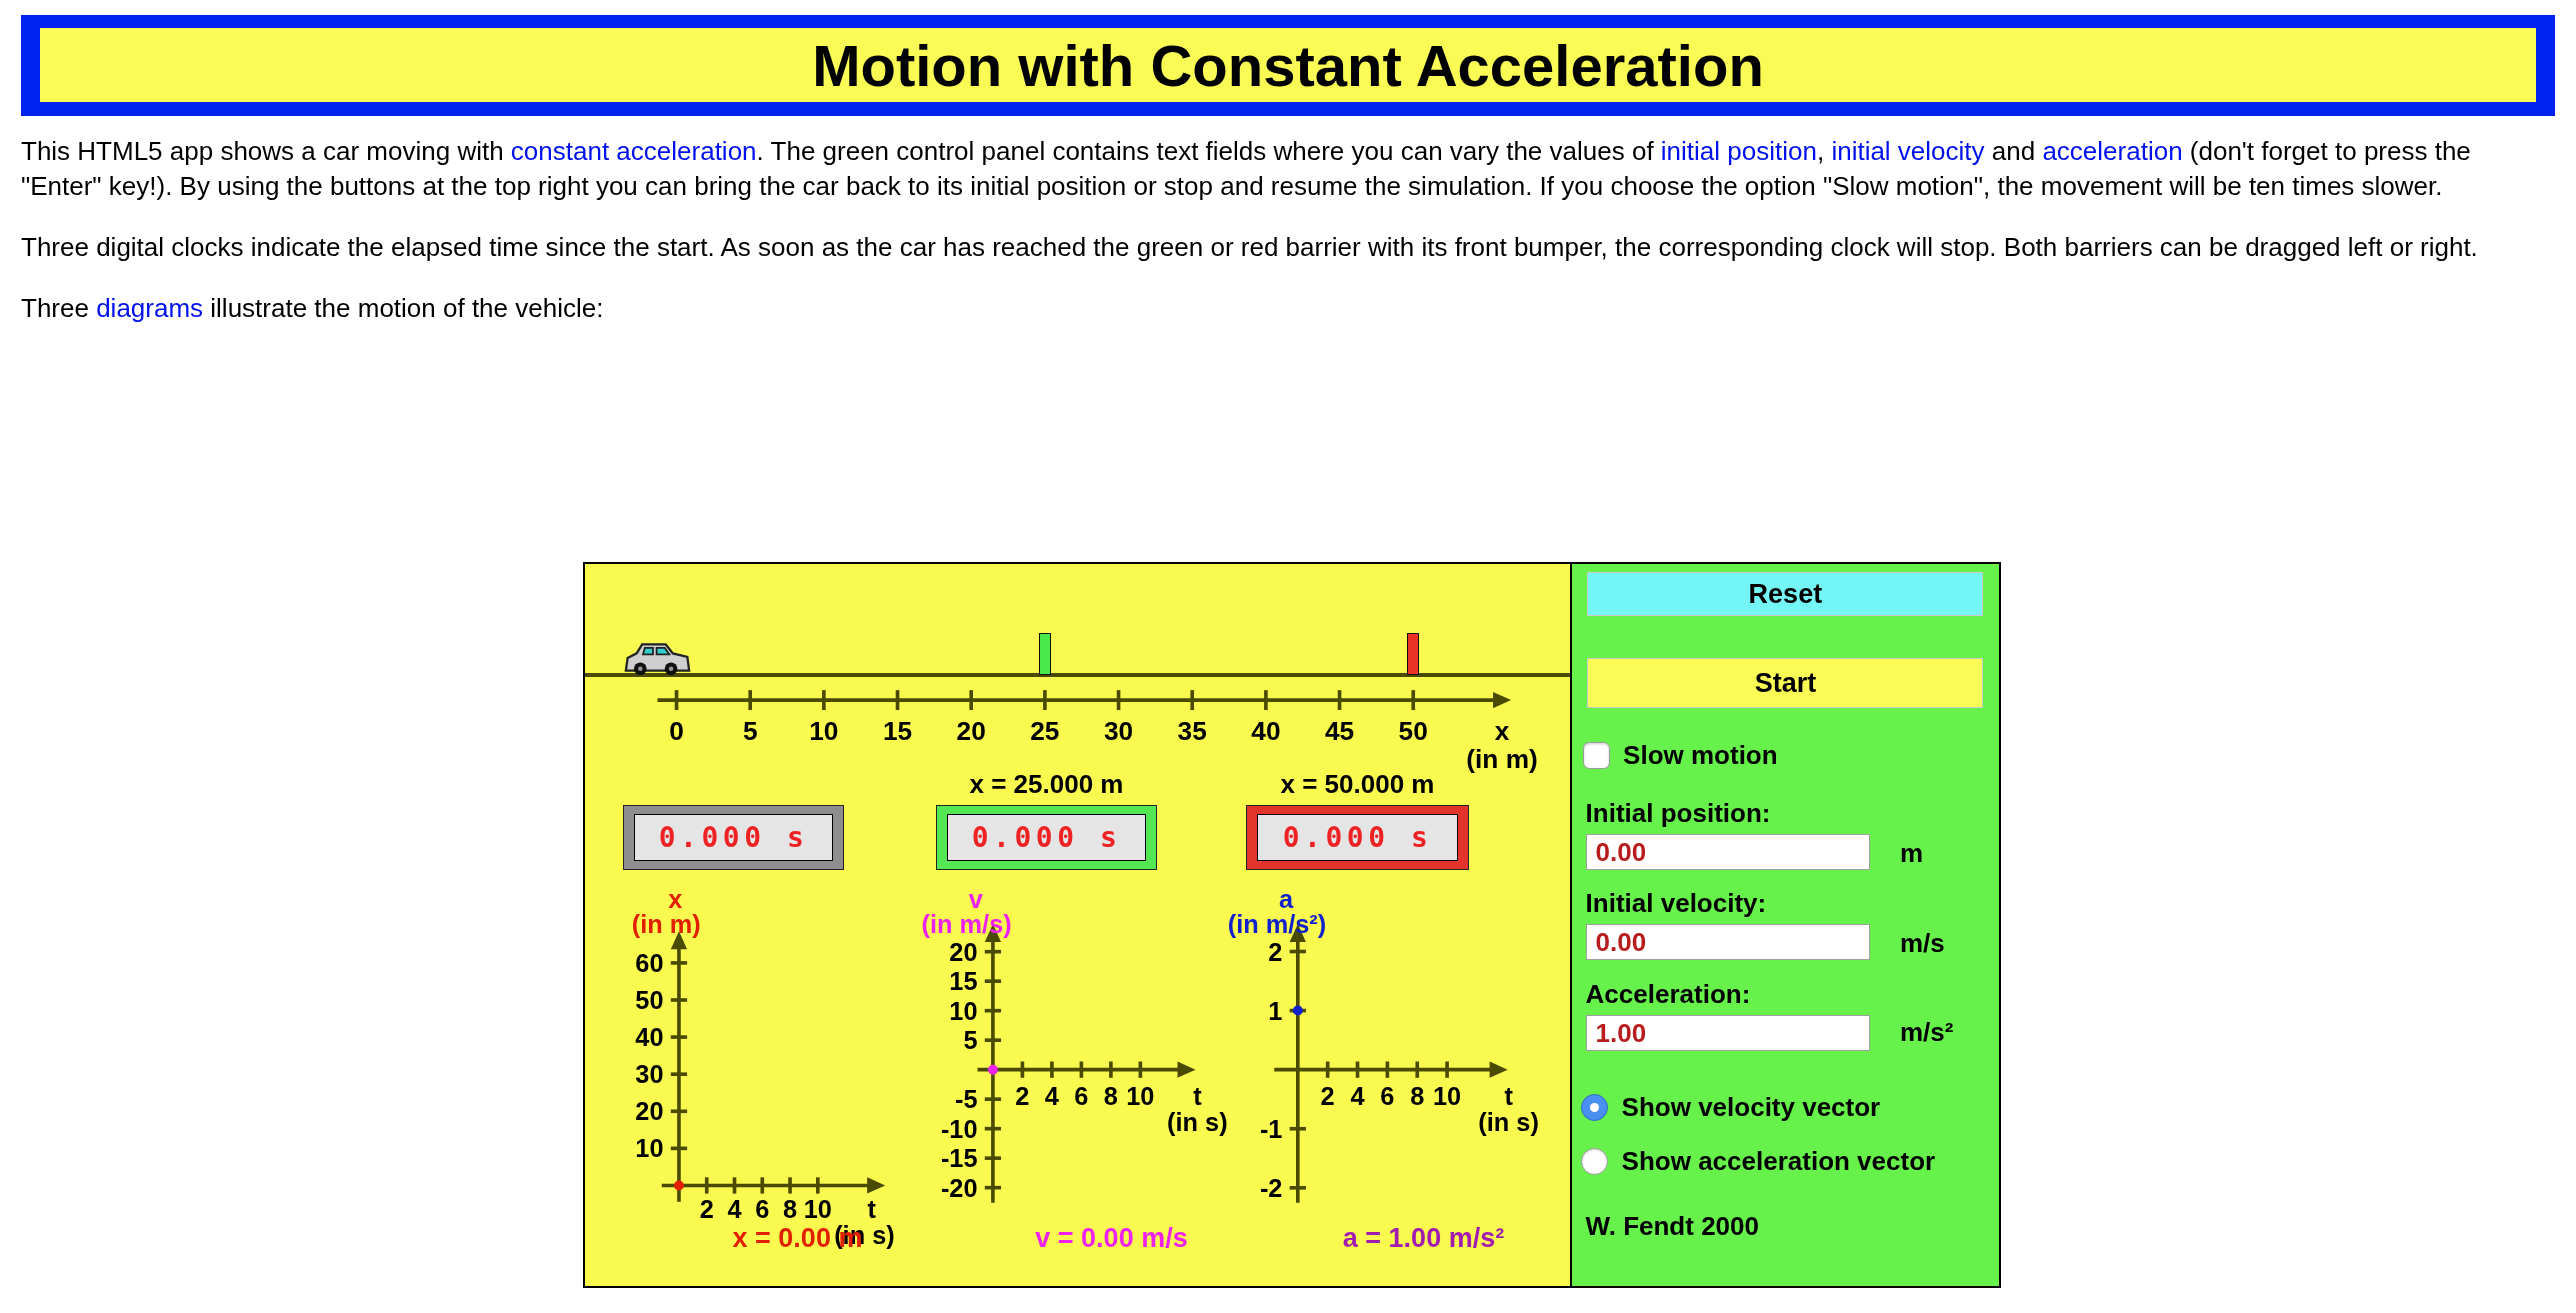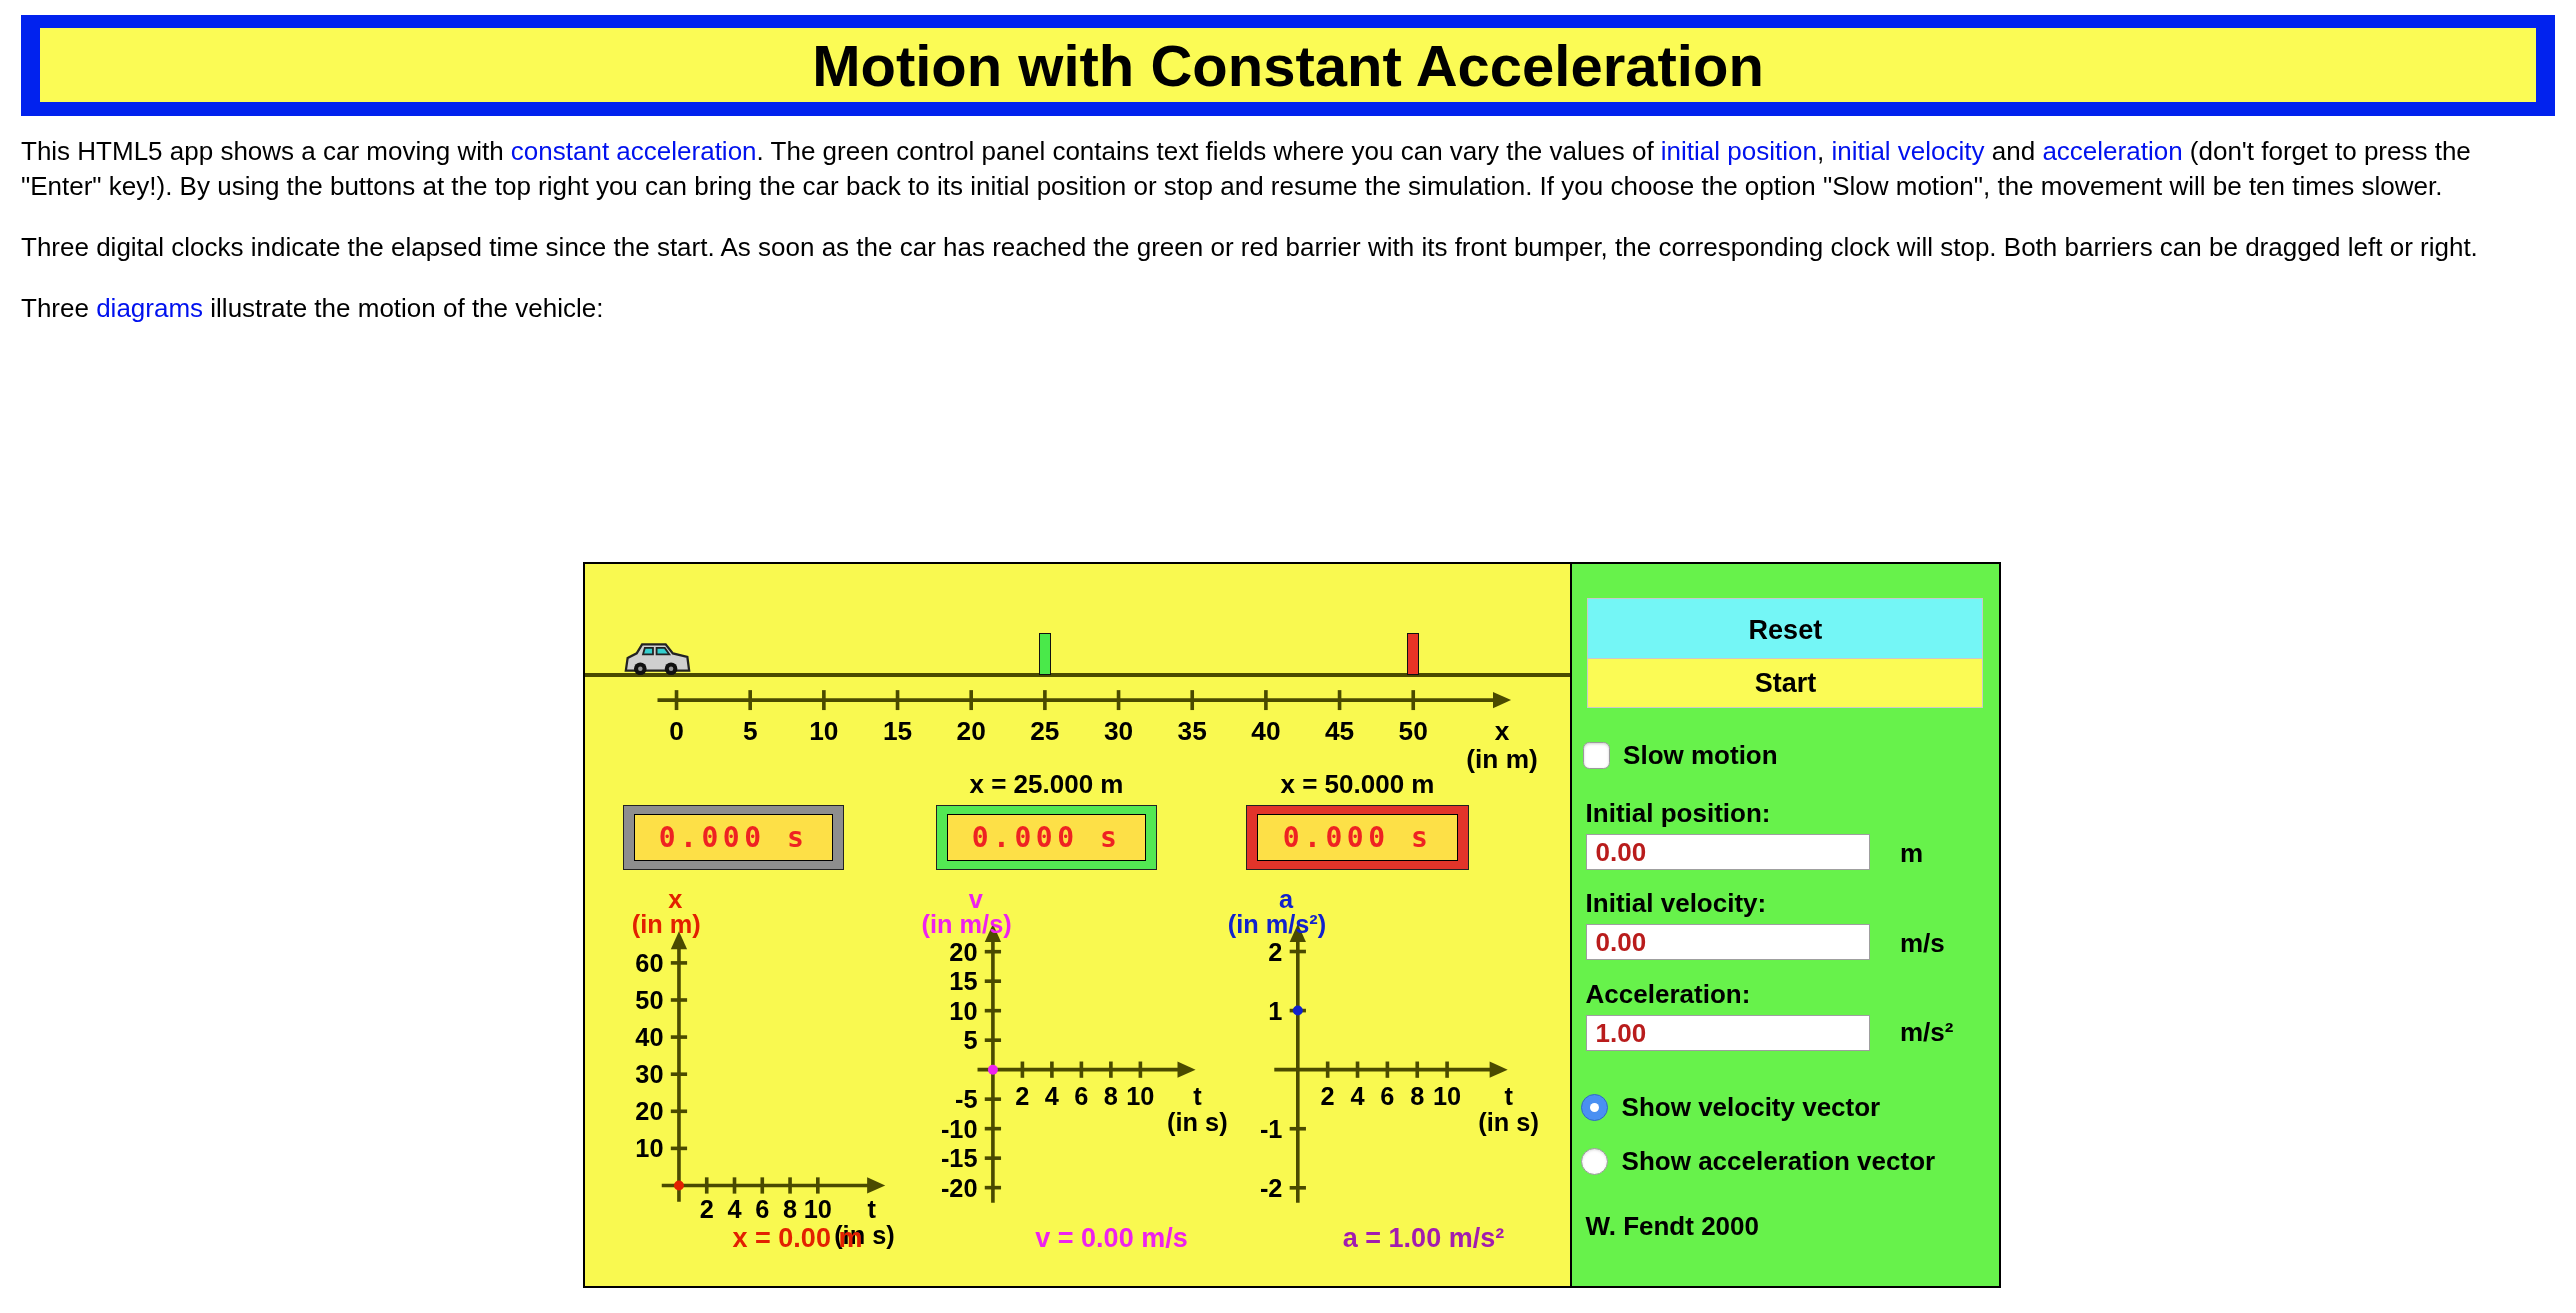--- a/index.html
+++ b/index.html
@@ -31,37 +31,37 @@
   .barrier{position:absolute;top:69px;width:11.8px;height:42px;border:1.8px solid #111;box-sizing:border-box;cursor:ew-resize;}
   .b-green{left:454px;background:#4ae94a;}
   .b-red{left:822px;background:#e93425;}
   .nl{position:absolute;left:0;top:116px;}
 
   .blabel{position:absolute;top:205px;font-weight:bold;font-size:26px;text-align:center;}
   .bl-green{left:351px;width:221px;}
   .bl-red{left:661px;width:223px;}
 
   .clock{position:absolute;top:241px;height:65px;box-sizing:border-box;border:1.8px solid #222;padding:8.2px 10px;}
-  .clock .screen{width:100%;height:100%;box-sizing:border-box;background:#fde047;border:0.9px solid #000;
+  .clock .screen{width:100%;height:100%;box-sizing:border-box;background:#e5e5e5;border:0.9px solid #000;
                  display:flex;align-items:center;justify-content:center;}
   .clock .digits{font-family:"DejaVu Sans Mono",monospace;font-weight:bold;font-size:28px;color:#ee2222;letter-spacing:4.5px;white-space:nowrap;}
   .c-gray{left:38px;width:221px;background:#8e8e8e;}
   .c-green{left:351px;width:221px;background:#53e853;}
   .c-red{left:661px;width:223px;background:#e2342a;}
 
   .graphs{position:absolute;left:0;top:322px;}
   .gval{position:absolute;top:659px;width:317px;text-align:center;font-weight:bold;font-size:27px;}
   .v-x{left:54px;color:#e22000;}
   .v-v{left:368px;color:#ee22ee;}
   .v-a{left:680px;color:#a21caf;}
 
   
   .btn{position:absolute;left:15.4px;width:396px;box-sizing:border-box;border:1.8px solid #c9c9c9;
        display:flex;align-items:center;justify-content:center;font-weight:bold;font-size:27px;cursor:pointer;}
-  .btn-reset{top:34px;height:64px;background:#74f6f6;}
+  .btn-reset{top:8px;height:44px;background:#74f6f6;}
   .btn-start{top:94px;height:50px;background:#fbfb55;}
   .chk-row{position:absolute;left:11px;top:176px;display:flex;align-items:center;gap:13.6px;}
   .chk{width:24.5px;height:24.5px;background:#fff;border:0.9px solid #9a9a9a;border-radius:6.3px;
        box-shadow:inset 0 0.9px 2.7px rgba(0,0,0,.2);cursor:pointer;}
   .lbl{font-weight:bold;font-size:26px;}
   .fld-label{position:absolute;left:13.6px;font-weight:bold;font-size:26px;}
   .fld-input{position:absolute;left:13.6px;width:284px;height:36px;box-sizing:border-box;background:#fff;
              border:1.8px solid #9f9f9f;font-weight:bold;font-size:26px;font-family:"Liberation Sans",sans-serif;
              padding:0 9px;color:#b91c1c;}
   .unit{position:absolute;left:328px;font-weight:bold;font-size:26px;}

